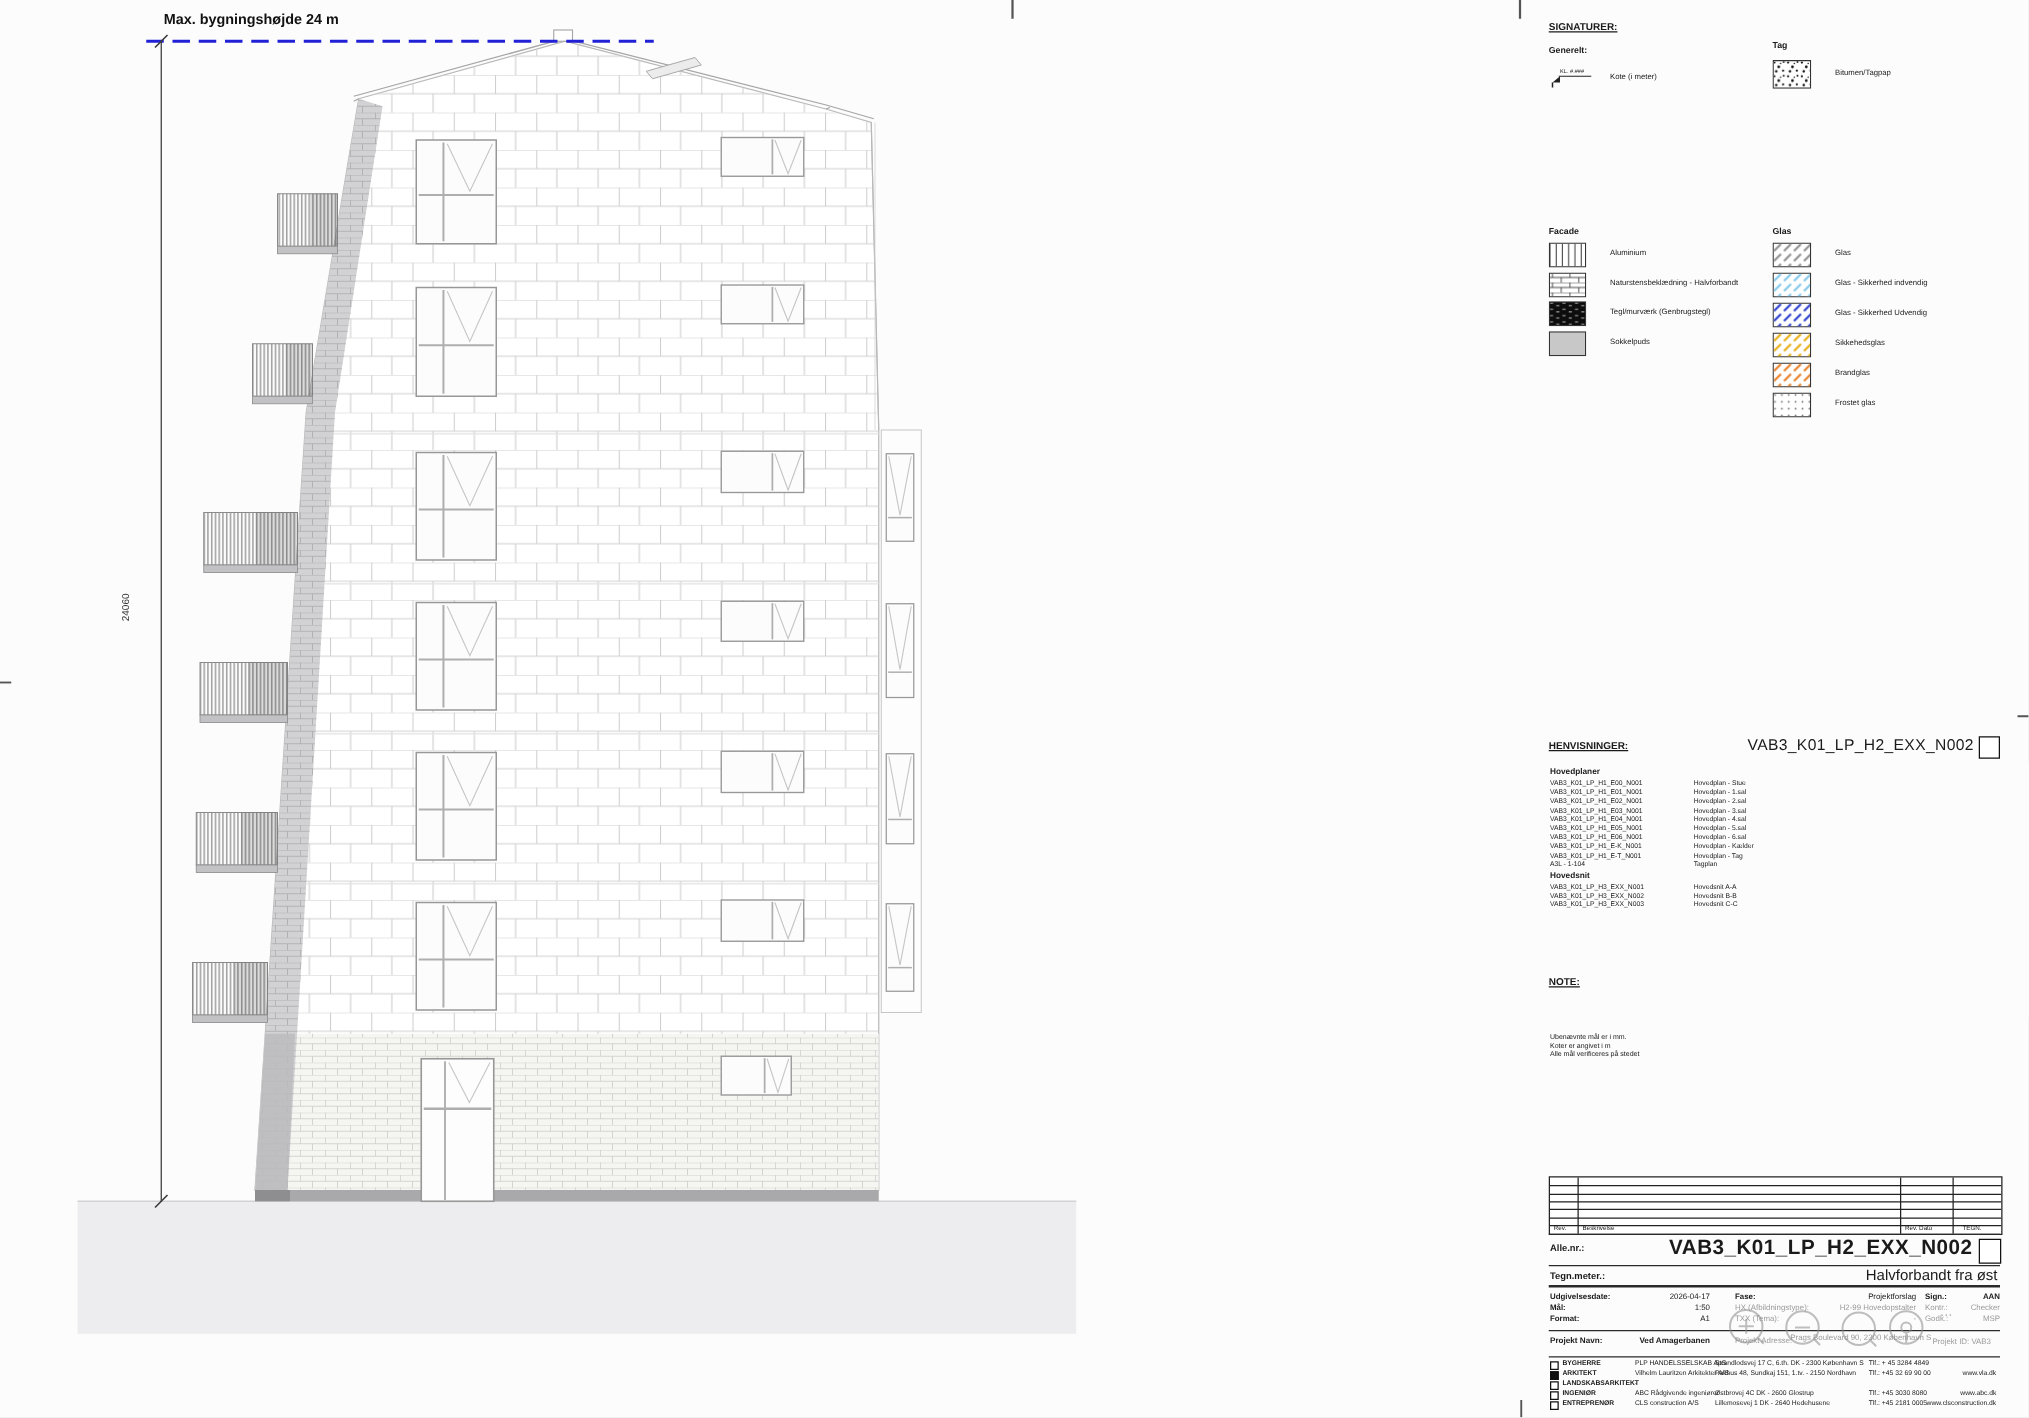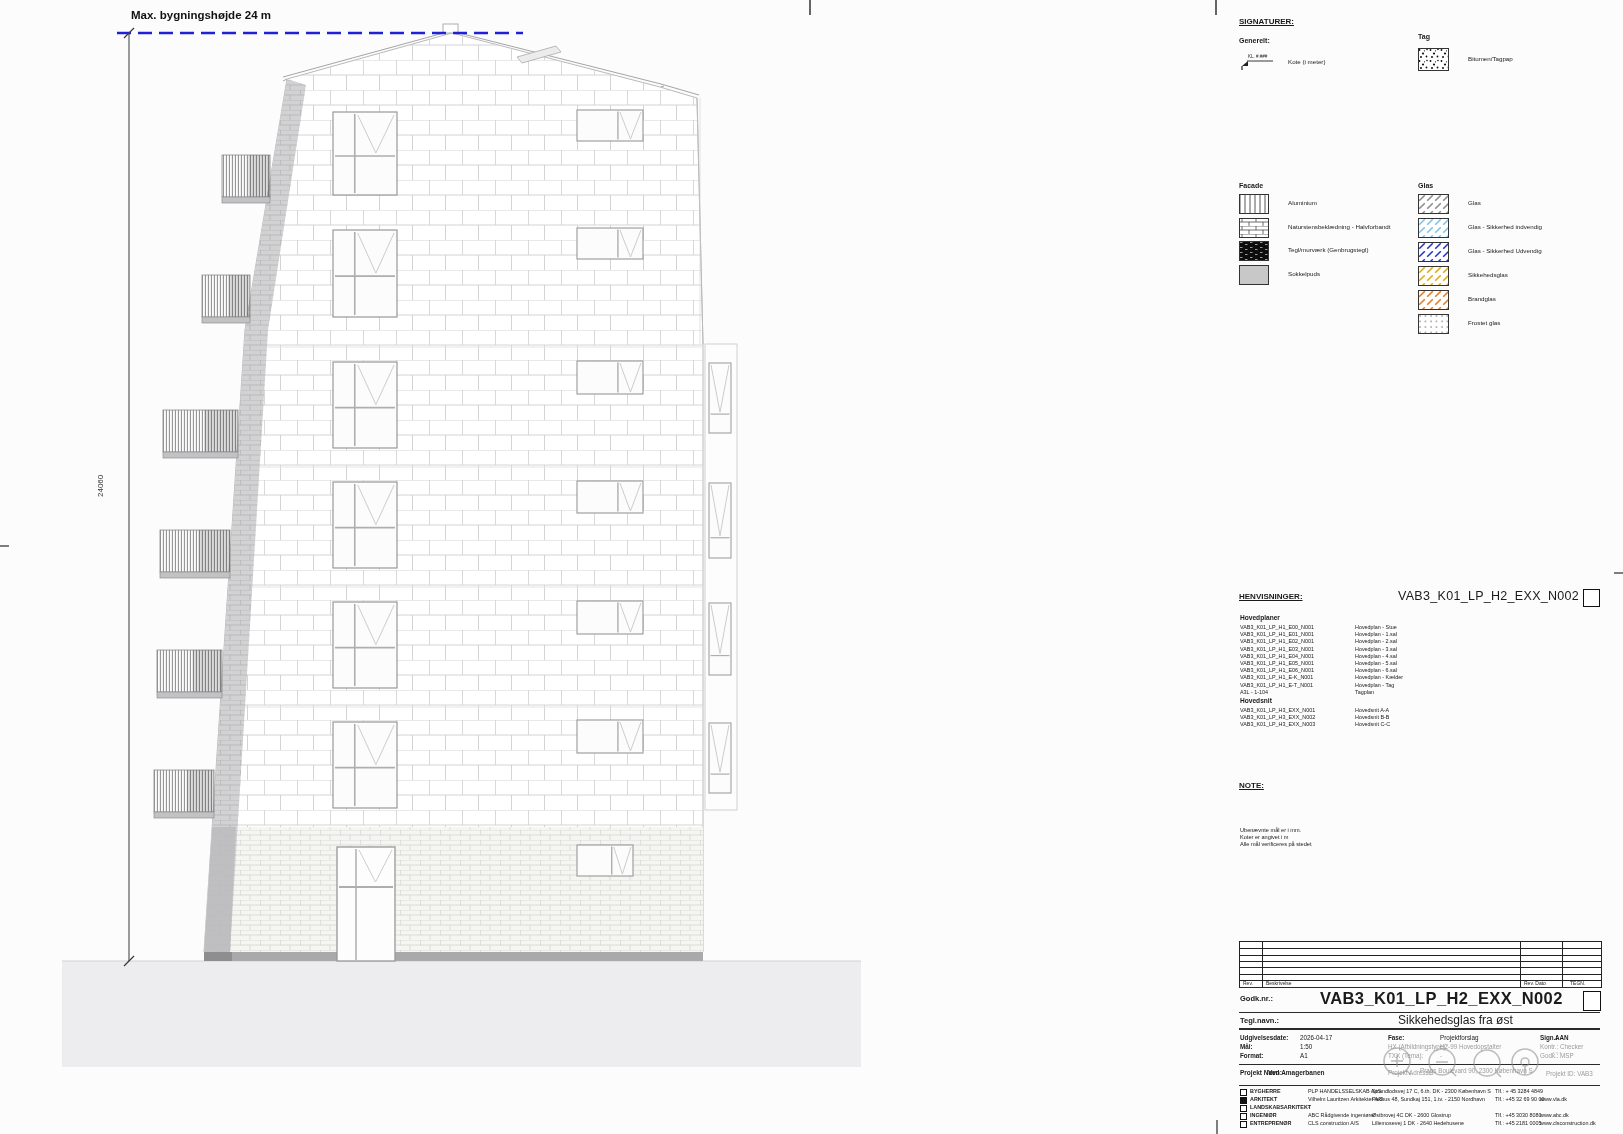--- a/index.html
+++ b/index.html
@@ -2,21 +2,21 @@
 <html><head>
 <meta charset="utf-8">
 <style>
   html,body{margin:0;padding:0;background:#e8e8e8;}
   .sheet{position:relative;width:1623px;height:1134px;background:#fcfcfc;
          font-family:"Liberation Sans",sans-serif;color:#1a1a1a;overflow:hidden;}
   .abs{position:absolute;}
   .b{font-weight:bold;}
   .u{text-decoration:underline;}
   .muted{color:#9b9b9b;}
-  .r{text-align:left;}
+  .r{text-align:right;}
   .lbl{white-space:nowrap;line-height:1;}
   svg{display:block;}
   .chk{position:absolute;width:5px;height:5px;border:1px solid #111;background:#fff;}
   .chk.filled{background:#111;}
   .hline{position:absolute;left:1239px;width:361px;background:#2a2a2a;}
 </style>
 </head>
 <body>
 
 <div class="sheet">
@@ -420,27 +420,27 @@
         <div class="abs" style="left:0;top:31.5px;width:361px;height:1px;background:#222"></div>
         <div class="abs" style="left:0;top:37.8px;width:361px;height:1px;background:#222"></div>
       </div>
     <div class="abs lbl" style="left:3px;top:39px;font-size:5px">Rev.</div>
     <div class="abs lbl" style="left:26px;top:39px;font-size:5px">Beskrivelse</div>
     <div class="abs lbl" style="left:284px;top:39px;font-size:5px">Rev. Dato</div>
     <div class="abs lbl" style="left:330px;top:39px;font-size:5px">TEGN.</div>
   </div>
 
   <div class="hline" style="top:987px;height:1.4px"></div>
-  <div class="abs lbl b" style="left:1240px;top:995px;font-size:7.5px">Godk.nr.:</div>
+  <div class="abs lbl b" style="left:1240px;top:995px;font-size:7.5px">Alle.nr.:</div>
   <div class="abs lbl b r" style="left:1320px;top:990px;width:258px;font-size:16.5px;letter-spacing:0.4px">VAB3_K01_LP_H2_EXX_N002</div>
   <div class="abs" style="left:1583px;top:991px;width:16px;height:18px;border:1.6px solid #111;background:#fff"></div>
 
   <div class="hline" style="top:1012px;height:1px"></div>
-  <div class="abs lbl b" style="left:1240px;top:1017px;font-size:7.5px">Tegl.navn.:</div>
-  <div class="abs lbl r" style="left:1398px;top:1014px;width:200px;font-size:12px">Sikkehedsglas fra øst</div>
+  <div class="abs lbl b" style="left:1240px;top:1017px;font-size:7.5px">Tegn.meter.:</div>
+  <div class="abs lbl r" style="left:1398px;top:1014px;width:200px;font-size:12px">Halvforbandt fra øst</div>
 
   <div class="hline" style="top:1028px;height:2px"></div>
 
   <div class="abs lbl b" style="left:1240px;top:1035px;font-size:6.3px">Udgivelsesdate:</div>
   <div class="abs lbl r" style="left:1300px;top:1035px;width:68px;font-size:6.3px">2026-04-17</div>
   <div class="abs lbl b" style="left:1240px;top:1044px;font-size:6.3px">Mål:</div>
   <div class="abs lbl r" style="left:1300px;top:1044px;width:68px;font-size:6.3px">1:50</div>
   <div class="abs lbl b" style="left:1240px;top:1053px;font-size:6.3px">Format:</div>
   <div class="abs lbl r" style="left:1300px;top:1053px;width:68px;font-size:6.3px">A1</div>
 

